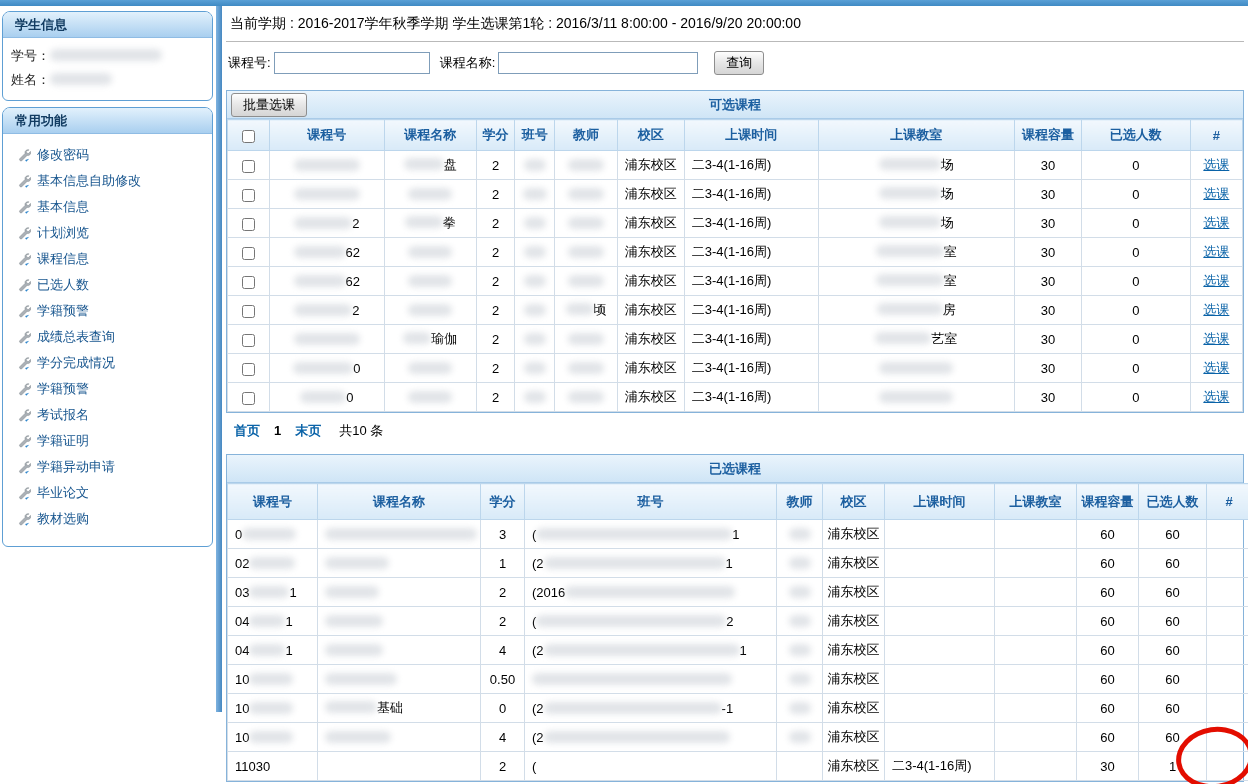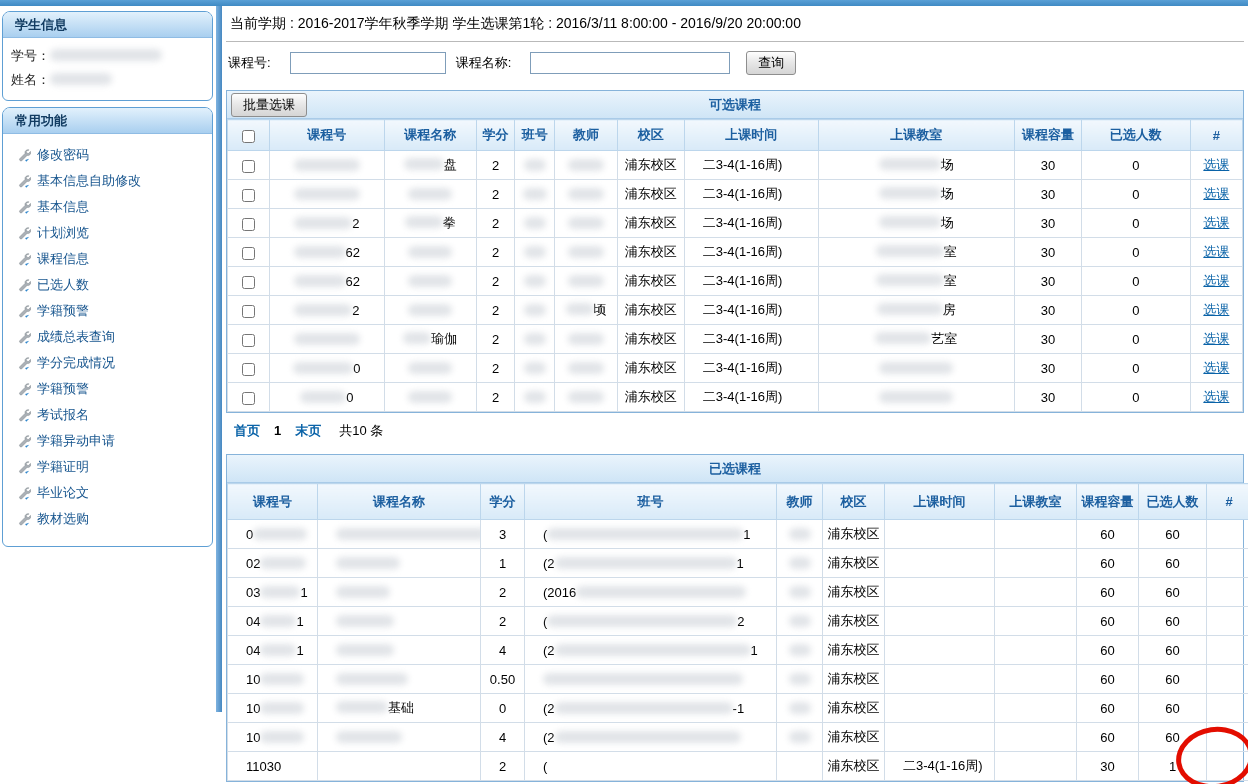--- a/index.html
+++ b/index.html
@@ -15,39 +15,39 @@
   .info-line{padding:3px 0 3px 2px;color:#222;}
   .menu{padding:8px 0 14px 0;}
   .menu-item{display:flex;align-items:center;gap:6px;padding:4px 4px 4px 14px;color:#17558e;text-decoration:none;}
   .menu-item svg{flex:0 0 auto;}
   
   .vdivider{width:6px;flex:0 0 6px;background:linear-gradient(90deg,#7fb3e0,#4688c1);}
   
   .main{flex:1;padding:0 4px 0 4px;min-width:0;}
   .term{font-size:14px;padding:9px 2px 8px 4px;border-bottom:1px solid #b9b9b9;}
   .search-row{padding:9px 0 2px 2px;display:flex;align-items:center;}
-  .search-row label{margin-right:19px;}
+  .search-row label{margin-right:3px;}
   .search-row input{height:20px;border:1px solid #7f9db9;margin-right:10px;padding:0 3px;}
   .in-no{width:148px;}
   .in-name{width:192px;}
   .btn{padding:2px 11px;background:linear-gradient(#fefefe,#e8e8e8 45%,#d5d5d5);
     border:1px solid #8e8e8e;border-radius:3px;font-size:13px;font-family:inherit;cursor:pointer;}
   .btn-query{margin-left:6px;}
   
   .tablebox{border:1px solid #86b3da;margin-top:13px;background:#fff;}
   .band{position:relative;height:27px;background:linear-gradient(#eaf4fc,#cfe5f6);
     border-bottom:1px solid #a9cbe8;display:flex;align-items:center;}
   .band-title{position:absolute;left:0;right:0;text-align:center;font-weight:bold;color:#1c5fa0;}
   .band .btn{margin-left:4px;z-index:1;}
   table{border-collapse:collapse;table-layout:fixed;width:100%;}
   th{height:28px;background:linear-gradient(#f2f8fd,#d8eaf8);color:#1c5fa0;font-weight:bold;
     border:1px solid #bcd6ec;font-size:13px;overflow:hidden;white-space:nowrap;}
   td{height:28px;border:1px solid #d2dde8;text-align:center;overflow:hidden;white-space:nowrap;padding:0 2px;}
   .enrolled-box th{height:33px;}
-  td.left{text-align:left;padding-left:18px;}
+  td.left{text-align:left;padding-left:7px;}
   a.link{color:#0a63a8;text-decoration:underline;cursor:pointer;}
   .blur{display:inline-block;height:12px;border-radius:7px;background:#c9ced5;opacity:.55;
     filter:blur(3px);vertical-align:-1px;}
   input[type=checkbox]{width:13px;height:13px;margin:0;vertical-align:middle;}
   
   .pager{text-align:left;padding:9px 0 1px 0;}
   .pager a{color:#0a63a8;font-weight:bold;text-decoration:none;margin:0 8px;cursor:pointer;}
   .pager b{margin:0 6px;color:#000;}
   .pager .total{margin-left:10px;}
   
@@ -146,28 +146,28 @@
               <path fill="#aab0b6" stroke="#878d93" stroke-width=".6" d="M13.8 2.2a3.4 3.4 0 0 0-4.6 4L3.4 12a1.6 1.6 0 1 0 2.3 2.3l5.8-5.8a3.4 3.4 0 0 0 4-4.6L13 6.3l-2-.6-.6-2z"></path>
               <path fill="#2f86cc" d="M9.3 13.6l4.6-1.2-3.3 3.2z"></path>
             </svg>
             <span>考试报名</span>
           </a>
           <a class="menu-item">
             <svg width="14" height="14" viewBox="0 0 16 16">
               <path fill="#aab0b6" stroke="#878d93" stroke-width=".6" d="M13.8 2.2a3.4 3.4 0 0 0-4.6 4L3.4 12a1.6 1.6 0 1 0 2.3 2.3l5.8-5.8a3.4 3.4 0 0 0 4-4.6L13 6.3l-2-.6-.6-2z"></path>
               <path fill="#2f86cc" d="M9.3 13.6l4.6-1.2-3.3 3.2z"></path>
             </svg>
+            <span>学籍证明</span>
+          </a>
+          <a class="menu-item">
+            <svg width="14" height="14" viewBox="0 0 16 16">
+              <path fill="#aab0b6" stroke="#878d93" stroke-width=".6" d="M13.8 2.2a3.4 3.4 0 0 0-4.6 4L3.4 12a1.6 1.6 0 1 0 2.3 2.3l5.8-5.8a3.4 3.4 0 0 0 4-4.6L13 6.3l-2-.6-.6-2z"></path>
+              <path fill="#2f86cc" d="M9.3 13.6l4.6-1.2-3.3 3.2z"></path>
+            </svg>
             <span>学籍异动申请</span>
-          </a>
-          <a class="menu-item">
-            <svg width="14" height="14" viewBox="0 0 16 16">
-              <path fill="#aab0b6" stroke="#878d93" stroke-width=".6" d="M13.8 2.2a3.4 3.4 0 0 0-4.6 4L3.4 12a1.6 1.6 0 1 0 2.3 2.3l5.8-5.8a3.4 3.4 0 0 0 4-4.6L13 6.3l-2-.6-.6-2z"></path>
-              <path fill="#2f86cc" d="M9.3 13.6l4.6-1.2-3.3 3.2z"></path>
-            </svg>
-            <span>学籍证明</span>
           </a>
           <a class="menu-item">
             <svg width="14" height="14" viewBox="0 0 16 16">
               <path fill="#aab0b6" stroke="#878d93" stroke-width=".6" d="M13.8 2.2a3.4 3.4 0 0 0-4.6 4L3.4 12a1.6 1.6 0 1 0 2.3 2.3l5.8-5.8a3.4 3.4 0 0 0 4-4.6L13 6.3l-2-.6-.6-2z"></path>
               <path fill="#2f86cc" d="M9.3 13.6l4.6-1.2-3.3 3.2z"></path>
             </svg>
             <span>毕业论文</span>
           </a>
           <a class="menu-item">
             <svg width="14" height="14" viewBox="0 0 16 16">

